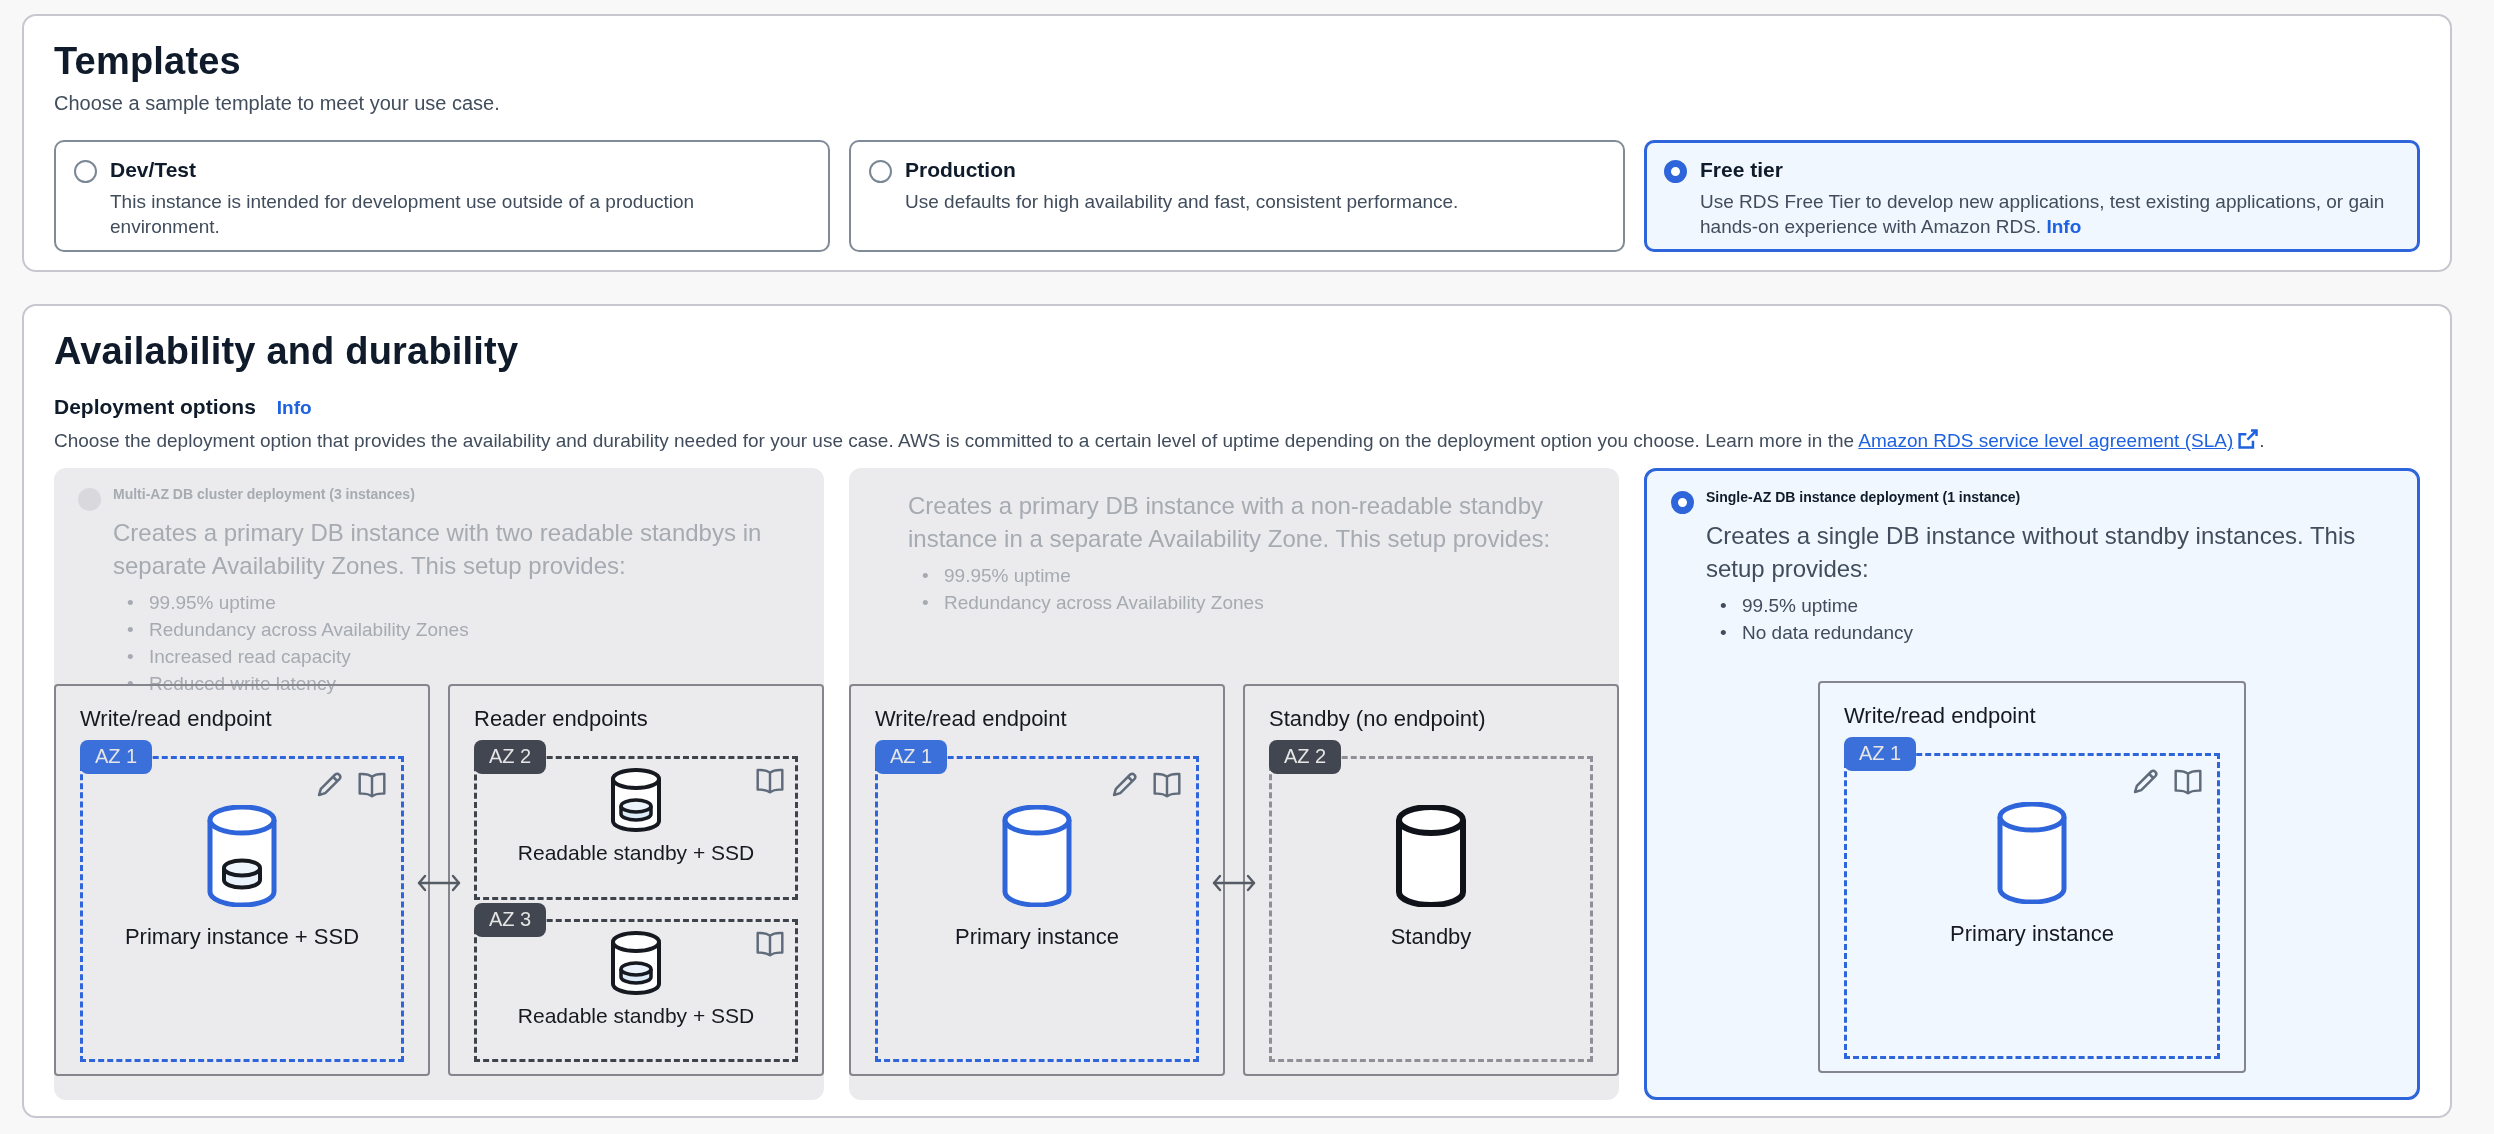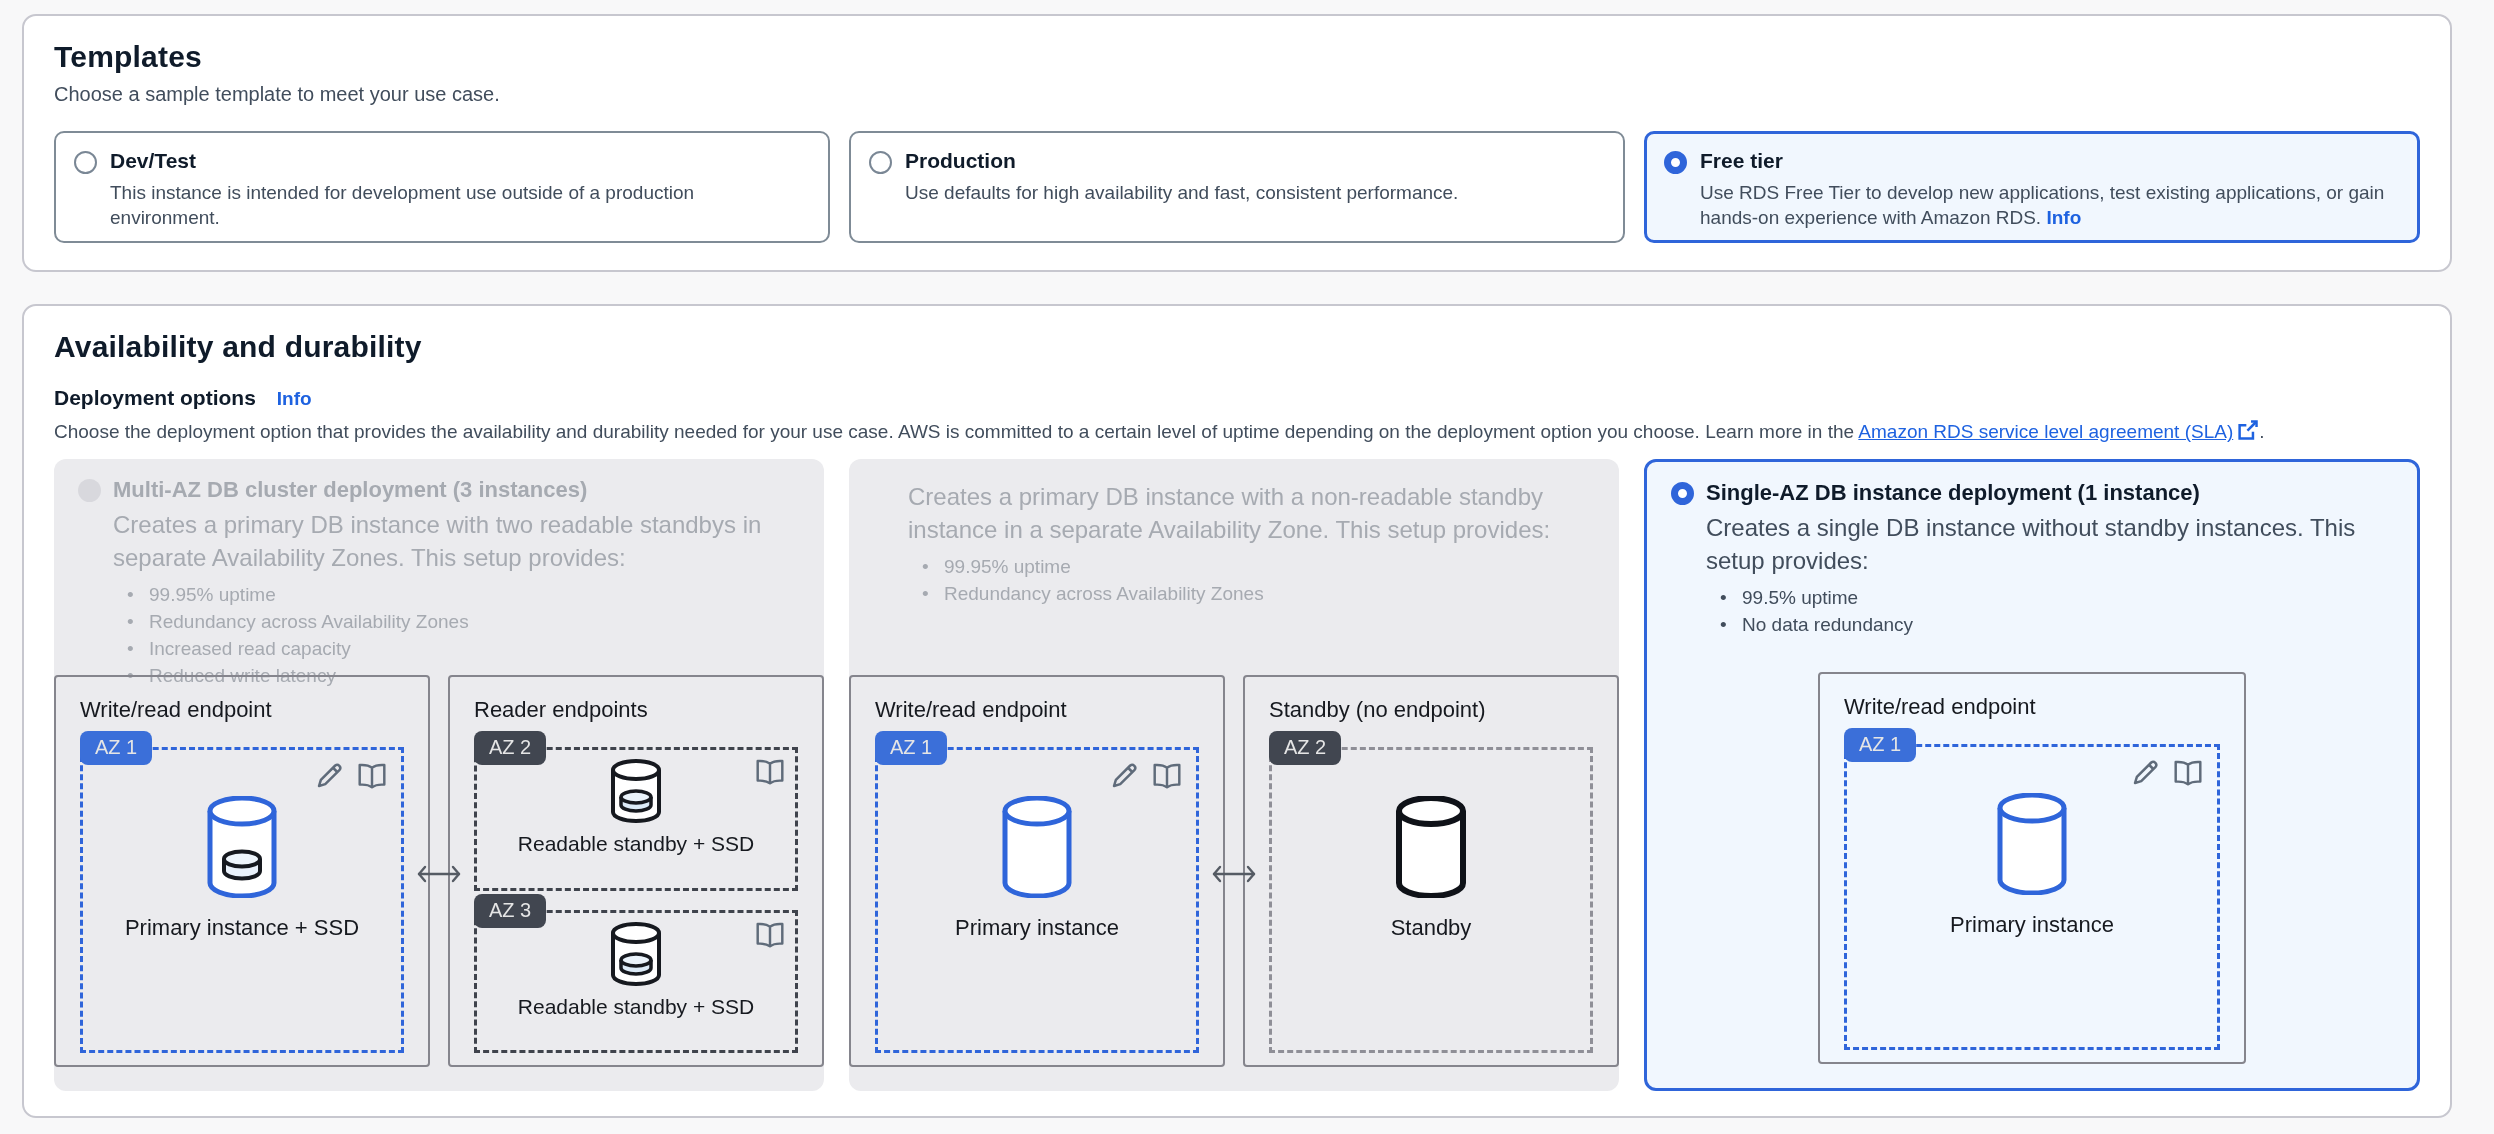--- a/index.html
+++ b/index.html
@@ -16,21 +16,21 @@
     position: absolute;
     left: 22px; width: 2430px;
     background: #ffffff;
     border: 2px solid #c7c7cf;
     border-radius: 14px;
     padding: 0 30px;
   }
   .panel-templates { top: 14px; height: 258px; }
   .panel-availability { top: 304px; height: 814px; }
 
-  .section-title { font-size: 30px; font-weight: 700; color: #0f1b2a; margin-top: 24px; letter-spacing: .2px; }
+  .section-title { font-size: 38px; font-weight: 700; color: #0f1b2a; margin-top: 24px; letter-spacing: .2px; }
   .section-sub { font-size: 20px; color: #414d5c; margin-top: 9px; }
 
   
   .tcards { display: flex; gap: 19px; margin-top: 25px; }
   .tcard {
     flex: 1; height: 112px;
     border: 2px solid #7f8b96; border-radius: 10px;
     background: #fff;
     padding: 16px 18px;
     display: flex; gap: 13px; align-items: flex-start;
@@ -51,21 +51,21 @@
   .dep-info { font-size: 19px; }
   .dep-desc { font-size: 19px; color: #414d5c; margin-top: 9px; }
   .sla-link { color: var(--link-blue,#1e62e0); text-decoration: underline; cursor: pointer; }
   .ext-icon svg { vertical-align: -3px; margin-left: 4px; }
 
   .dcards { display: flex; gap: 25px; margin-top: 16px; height: 632px; }
   .dcard { flex: 1; position: relative; border-radius: 12px; padding: 16px 24px; }
   .dcard.disabled { background: var(--disabled-bg,#ebebee); }
   .dcard.selected { background: var(--selected-bg,#f1f7fe); border: 3px solid var(--accent-blue,#2f65da); }
   .dcard-head { display: flex; gap: 12px; align-items: flex-start; margin-top: 2px; }
-  .dcard-title { font-size: 22px; font-weight: 600; color: #0f1b2a; }
+  .dcard-title { font-size: 14px; font-weight: 600; color: #0f1b2a; }
   .dcard-desc { font-size: 24px; color: #414d5c; line-height: 1.36; margin: 6px 0 0 35px; max-width: 655px; }
   .bullets { list-style: none; margin: 8px 0 0 47px; }
   .bullets li { font-size: 19px; color: #414d5c; line-height: 1.42; padding-left: 24px; position: relative; }
   .bullets li::before { content: "•"; position: absolute; left: 2px; }
   .dcard.disabled .dcard-title, .dcard.disabled .dcard-desc, .dcard.disabled .bullets li { color: #a6aab1; }
 
   
   .diagram-row { position: absolute; left: 0; right: 0; bottom: 24px; display: flex; justify-content: center; gap: 18px; }
   .diagbox {
     width: 428px; height: 392px;

